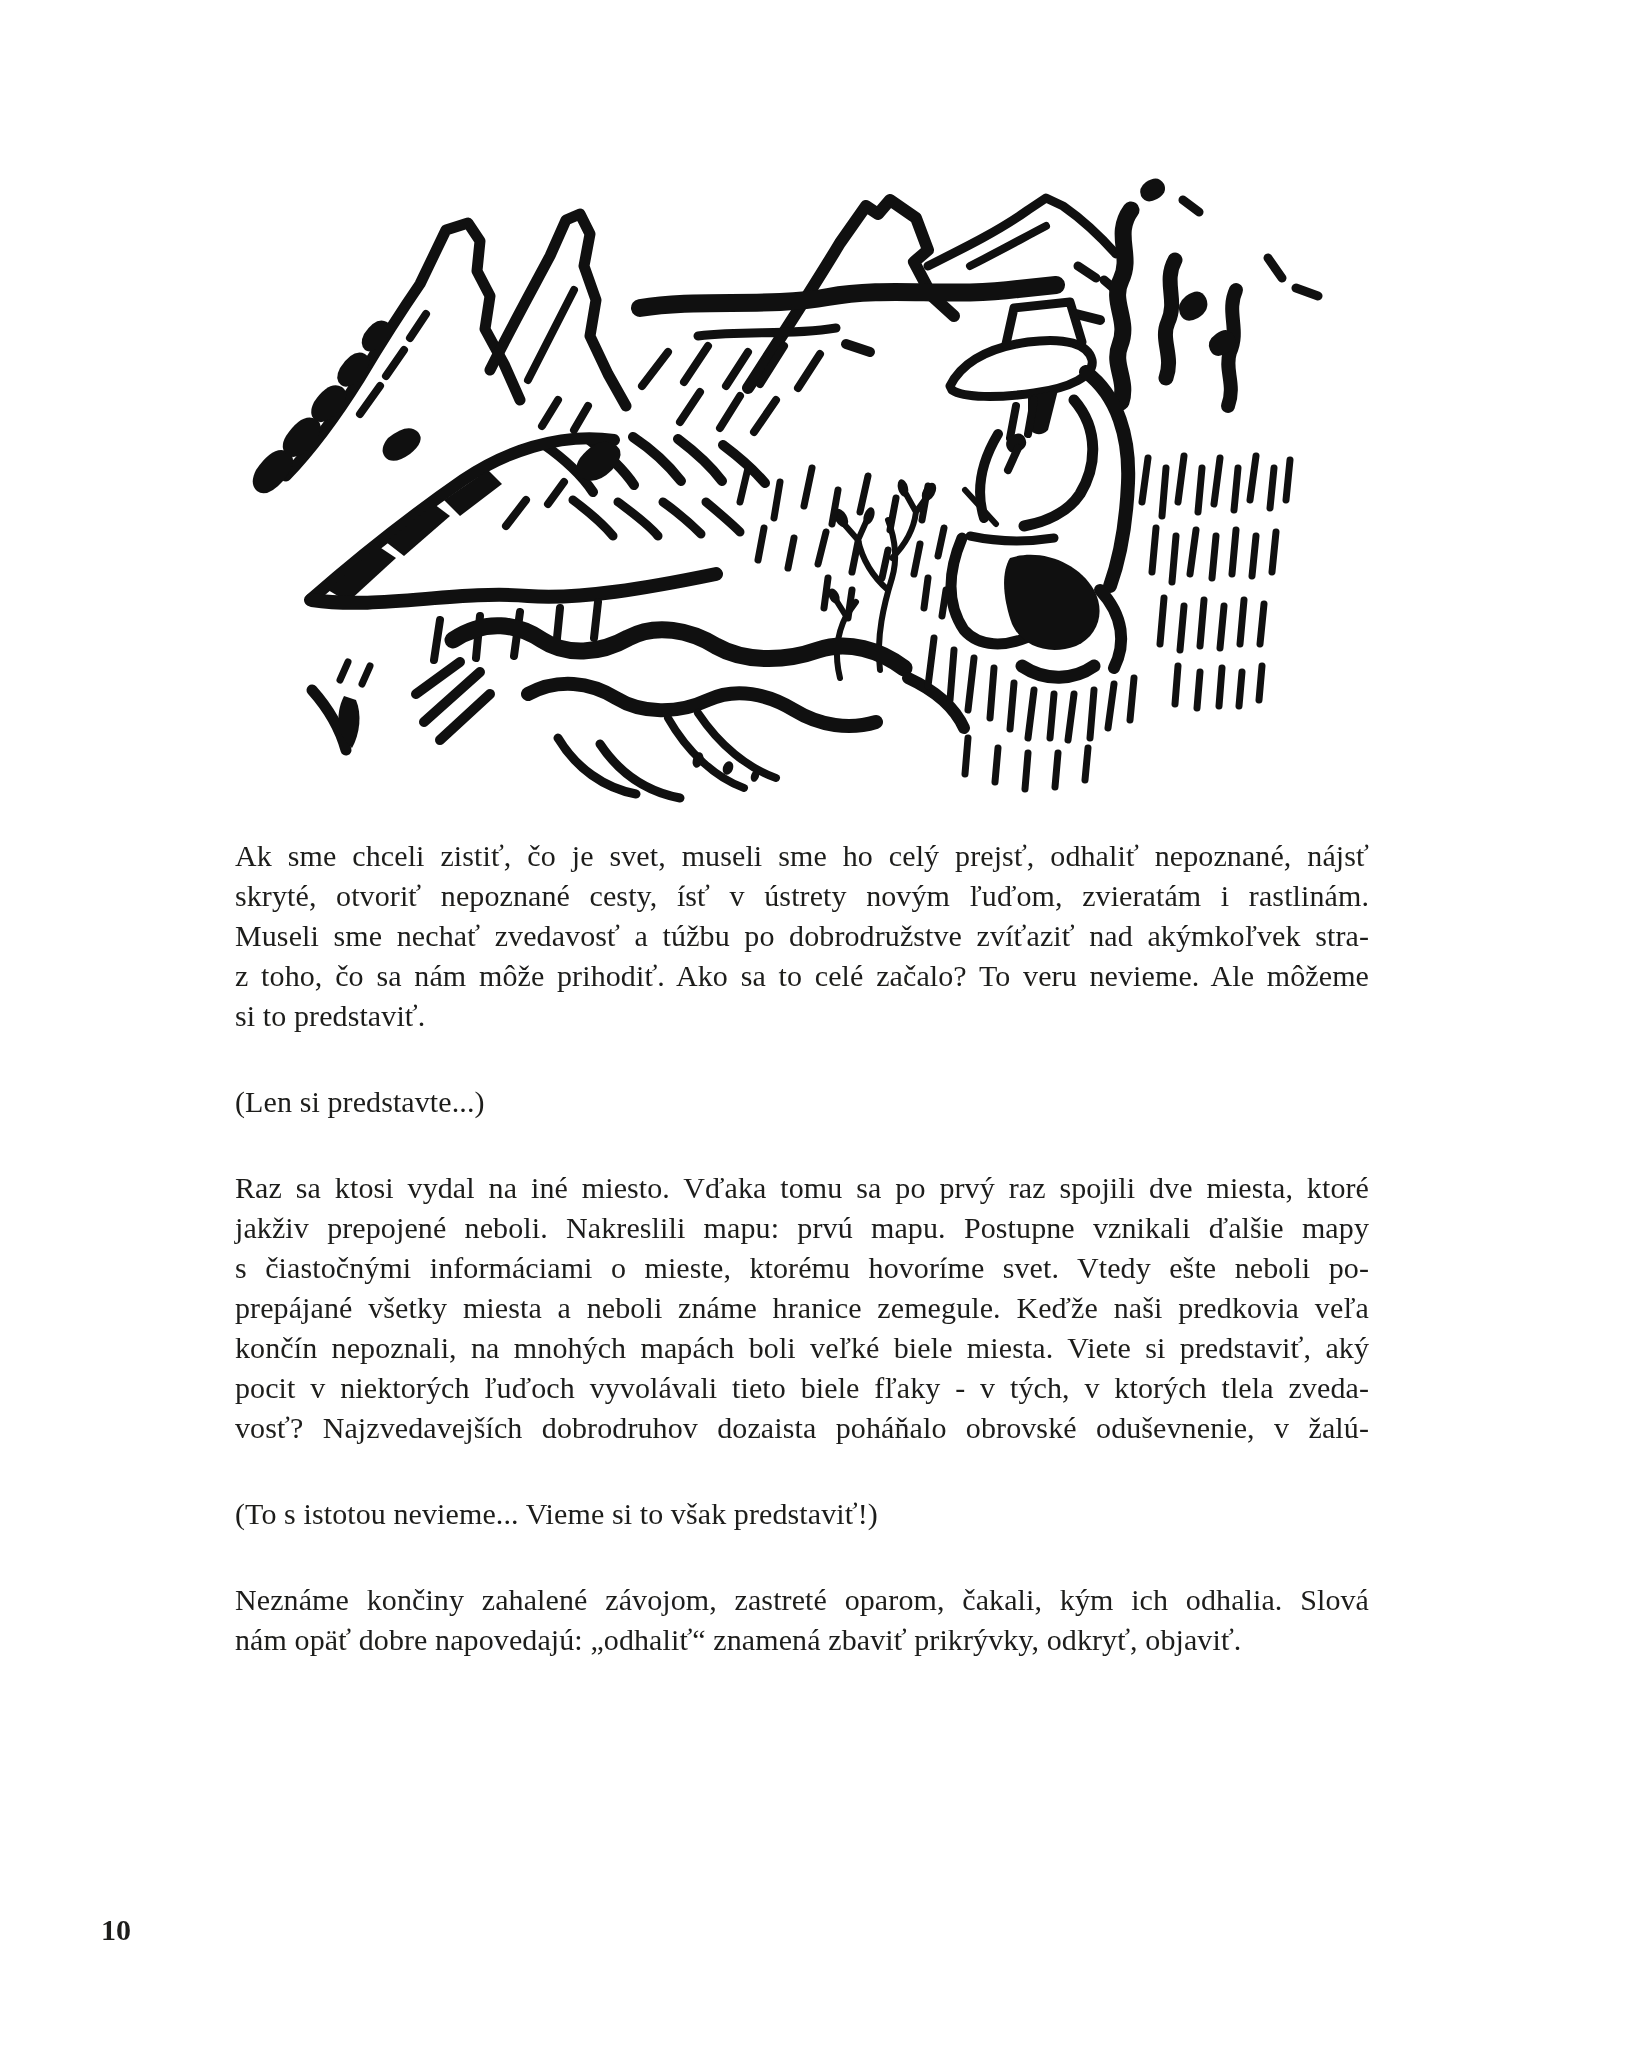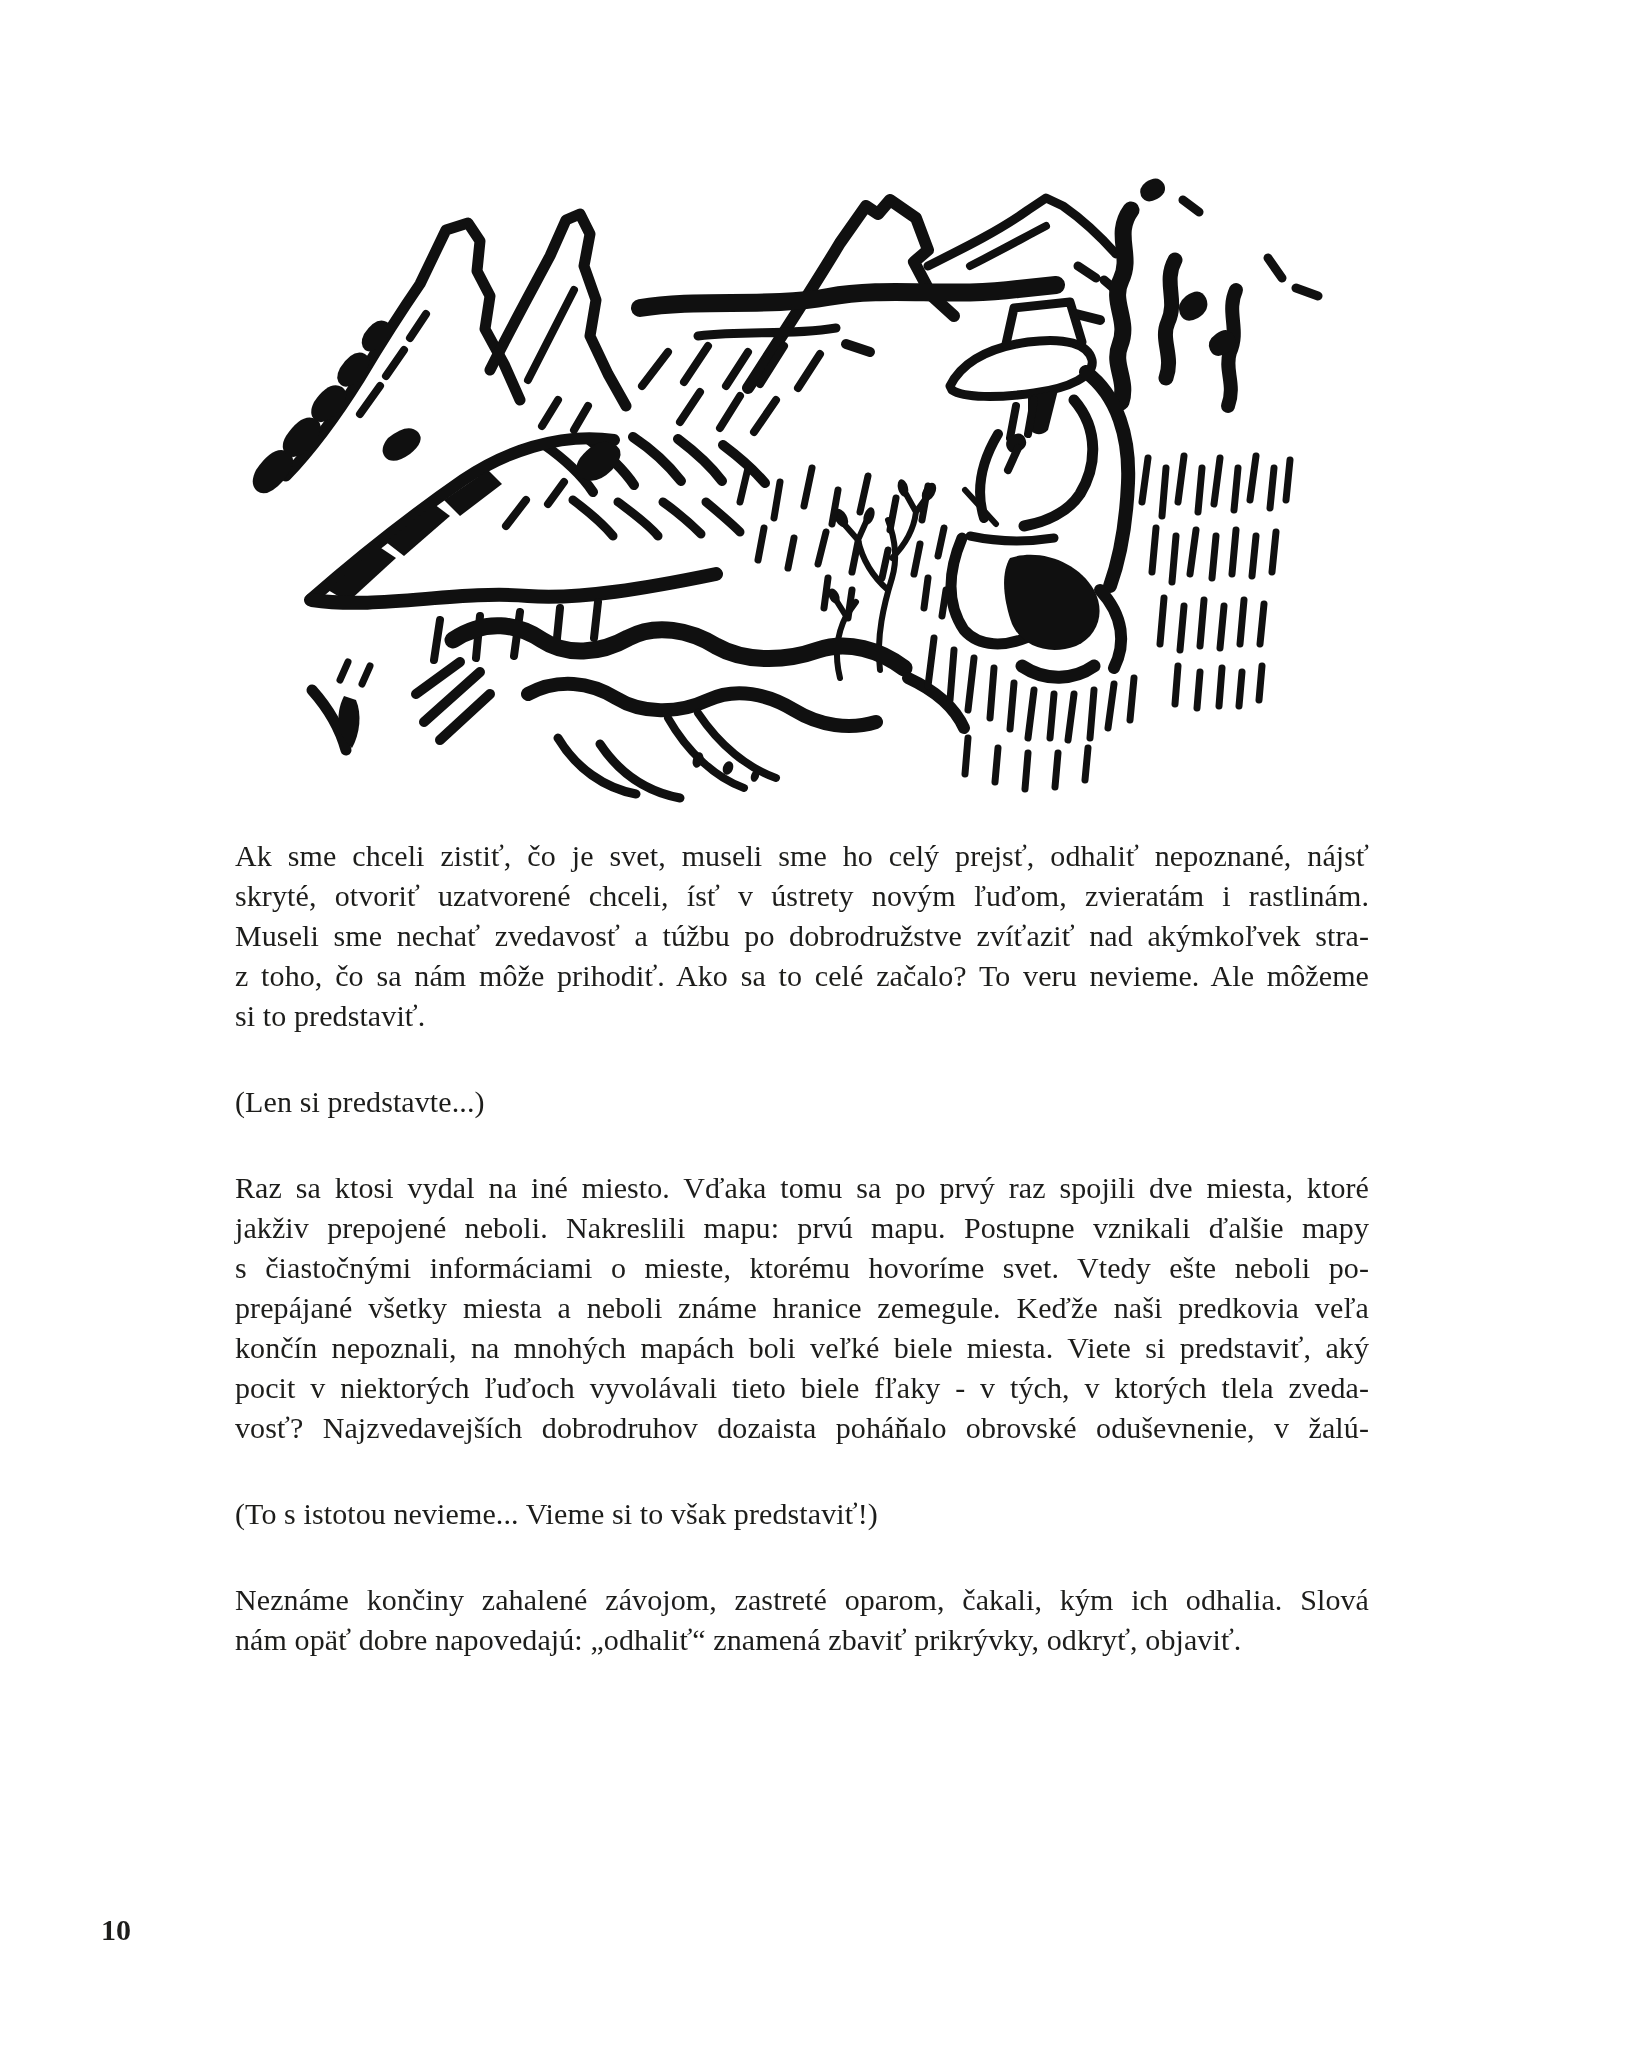--- a/index.html
+++ b/index.html
@@ -137,21 +137,21 @@
         <path stroke-width="7" d="M706,500 l-6,48 M726,512 l-4,50 M746,520 l-6,52 M766,530 l-4,50 M786,545 l-4,46 M806,552 l-6,48 M826,556 l-4,44 M846,556 l-6,46 M866,552 l-4,48 M886,546 l-6,44 M906,540 l-4,42 M740,600 l-3,36 M770,610 l-3,34 M800,615 l-3,36 M830,615 l-3,34 M860,610 l-3,32"></path>
 
         <path stroke-width="7" d="M920,320 l-6,44 M938,330 l-4,48 M956,318 l-6,46 M974,330 l-4,44 M992,320 l-6,46 M1010,330 l-4,42 M1028,318 l-6,44 M1046,330 l-4,40 M1062,322 l-4,40 M928,390 l-4,44 M948,398 l-4,46 M968,392 l-6,44 M988,398 l-4,42 M1008,392 l-4,44 M1028,398 l-4,40 M1048,394 l-4,40 M936,460 l-4,46 M956,468 l-4,44 M976,462 l-4,46 M996,468 l-4,42 M1016,462 l-4,44 M1036,466 l-4,40 M950,528 l-3,38 M972,534 l-3,36 M994,530 l-3,38 M1014,534 l-3,34 M1034,528 l-3,34"></path>
       </g>
     </svg>
   </figure>
 
   <main class="textblock">
     <p class="para">
       <span class="ln">Ak sme chceli zistiť, čo je svet, museli sme ho celý prejsť, odhaliť nepoznané, nájsť</span>
-      <span class="ln">skryté, otvoriť uzatvorené chceli, ísť v ústrety novým ľuďom, zvieratám i rastlinám.</span>
+      <span class="ln">skryté, otvoriť nepoznané cesty, ísť v ústrety novým ľuďom, zvieratám i rastlinám.</span>
       <span class="ln">Museli sme nechať zvedavosť a túžbu po dobrodružstve zvíťaziť nad akýmkoľvek stra-</span>
       <span class="ln">z toho, čo sa nám môže prihodiť. Ako sa to celé začalo? To veru nevieme. Ale môžeme</span>
       <span class="ln last">si to predstaviť.</span>
     </p>
     <p class="para">
       <span class="ln last">(Len si predstavte...)</span>
     </p>
     <p class="para">
       <span class="ln">Raz sa ktosi vydal na iné miesto. Vďaka tomu sa po prvý raz spojili dve miesta, ktoré</span>
       <span class="ln">jakživ prepojené neboli. Nakreslili mapu: prvú mapu. Postupne vznikali ďalšie mapy</span>

